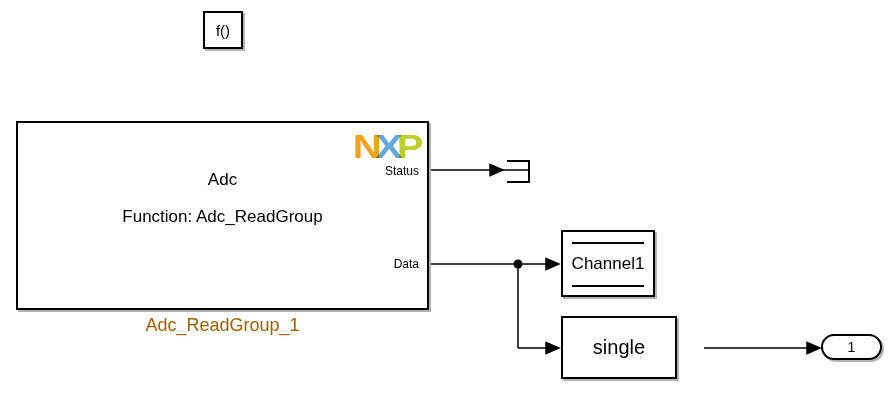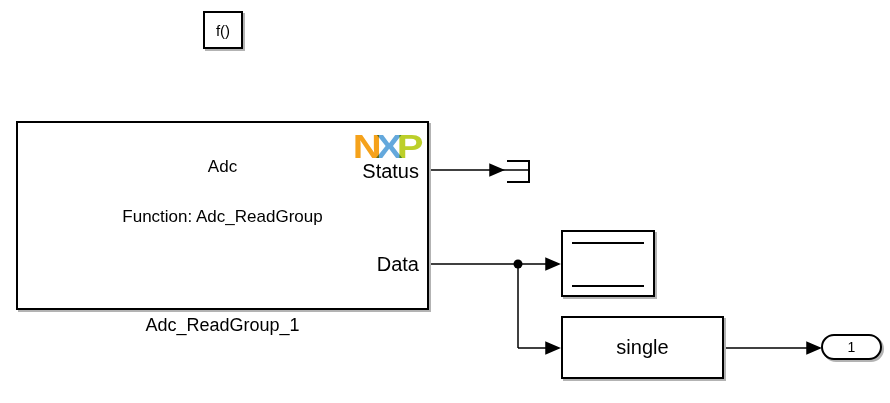--- a/index.html
+++ b/index.html
@@ -41,27 +41,27 @@
     width: 413px; height: 189px;
     display: block;
   }
   .adc-line {
     position: absolute;
     left: 0; right: 0;
     text-align: center;
     font-size: 17px;
     line-height: 18px;
   }
-  .adc-line.l1 { top: 35px; }
+  .adc-line.l1 { top: 48px; }
   .adc-line.l2 { top: 85px; }
   .adc-line.l3 { top: 121px; }
   .port-label {
     position: absolute;
     right: 8px;
-    font-size: 20px;
+    font-size: 12px;
     line-height: 16px;
   }
   .port-label.status { top: 40px; }
   .port-label.data  { top: 133px; margin-left: 39px; }
   .nxp-logo {
     position: absolute;
     top: 8px; right: 7px;
     height: 30px;
     display: flex;
     align-items: center;
@@ -76,37 +76,37 @@
   .nxp-logo span { mix-blend-mode: multiply; }
   .nxp-n { color: #F5A21B; }
   .nxp-x { color: #64A8DC; margin-left: -2px; }
   .nxp-p { color: #BCCF2A; margin-left: -2px; }
   .adc-caption {
     position: absolute;
     left: 16px; top: 315px;
     width: 413px;
     text-align: center;
     font-size: 18px;
-    color: #000000;
+    color: #a16207;
   }
   .datastore-block {
     left: 561px; top: 230px;
     width: 94px; height: 67px;
     font-size: 17px;
   }
   .datastore-block .rule {
     position: absolute;
     left: 9px; right: 9px;
     border-top: 2px solid #000000;
   }
   .datastore-block .rule.top { top: 10px; }
   .datastore-block .rule.bottom { bottom: 8px; }
   .cast-block {
     left: 561px; top: 316px;
-    width: 163px; height: 63px;
+    width: 116px; height: 63px;
     font-size: 20px;
   }
   .outport-block {
     left: 821px; top: 334px;
     width: 61px; height: 26px;
     border-radius: 13px;
     font-size: 14px;
   }
 </style>
 </head>
@@ -149,20 +149,21 @@
     </div>
     <div class="adc-line l1">Adc</div>
     <div class="adc-line l2">Function: Adc_ReadGroup</div>
     <div class="port-label status">Status</div>
     <div class="port-label data">Data</div>
   </div>
   <div class="adc-caption">Adc_ReadGroup_1</div>
 
   <div class="block datastore-block">
     <div class="rule top"></div>
+    <span>Channel1</span>
     <div class="rule bottom"></div>
   </div>
 
   <div class="block cast-block">
     <span>single</span>
   </div>
 
   <div class="block outport-block">
     <span>1</span>
   </div>

